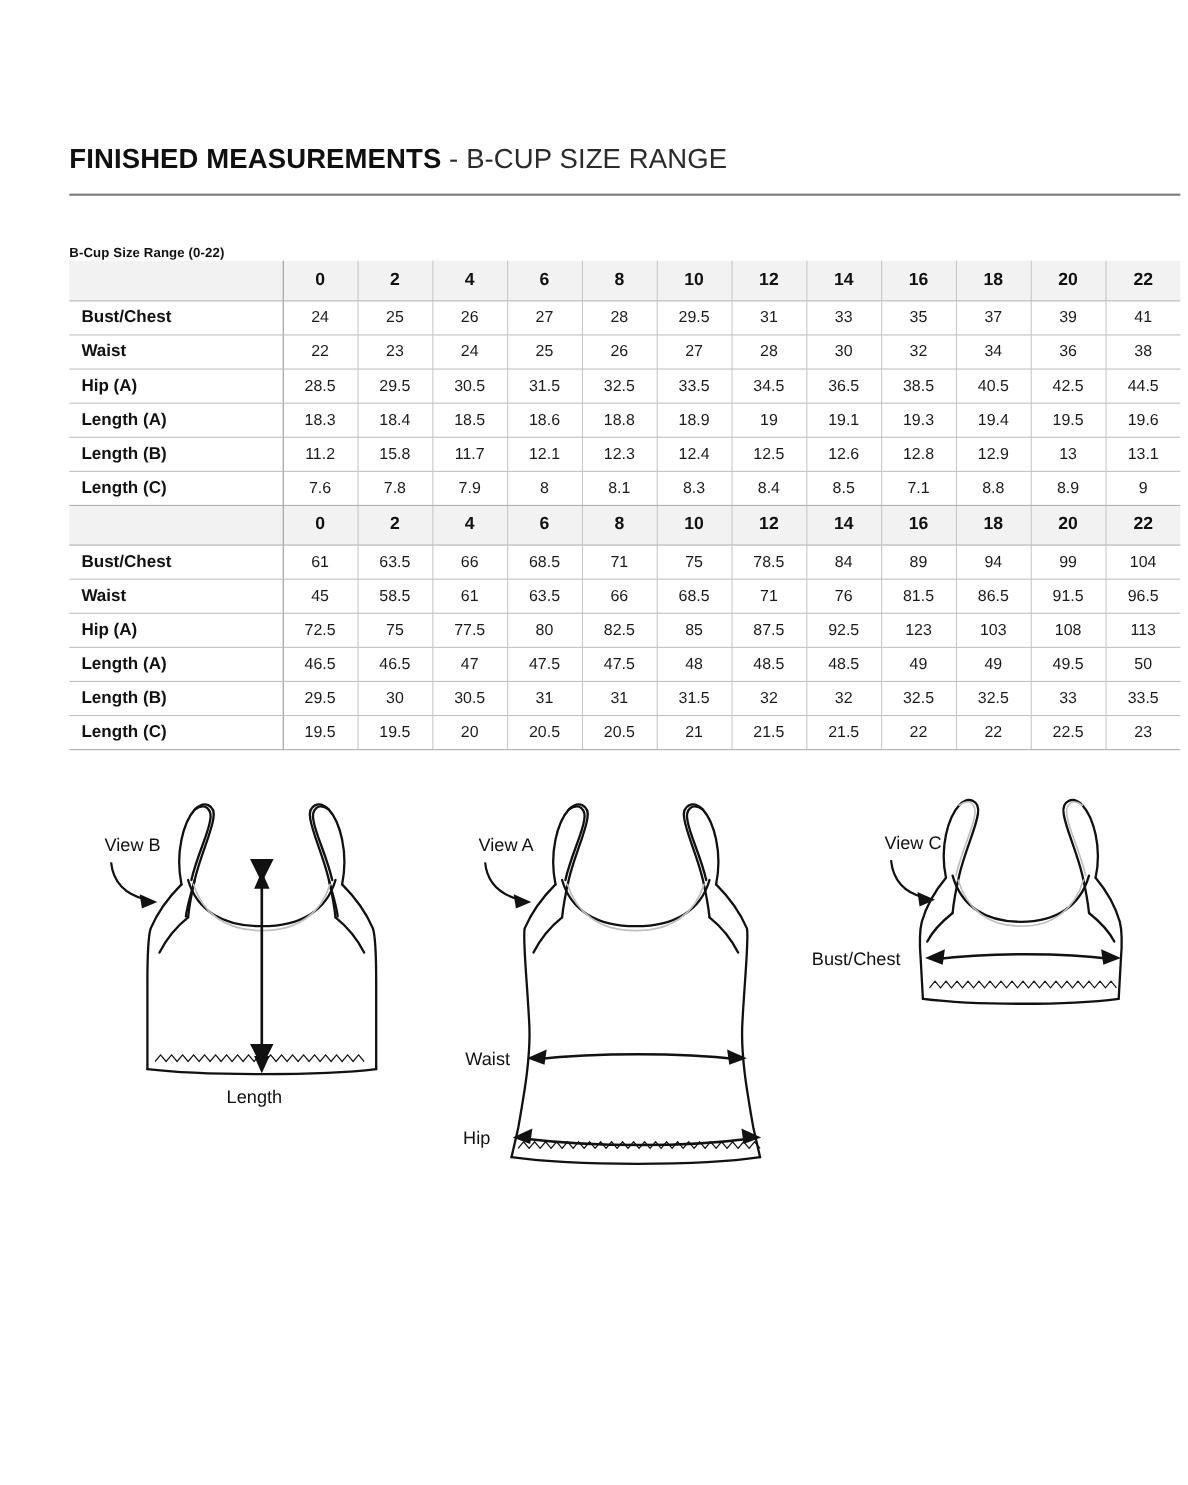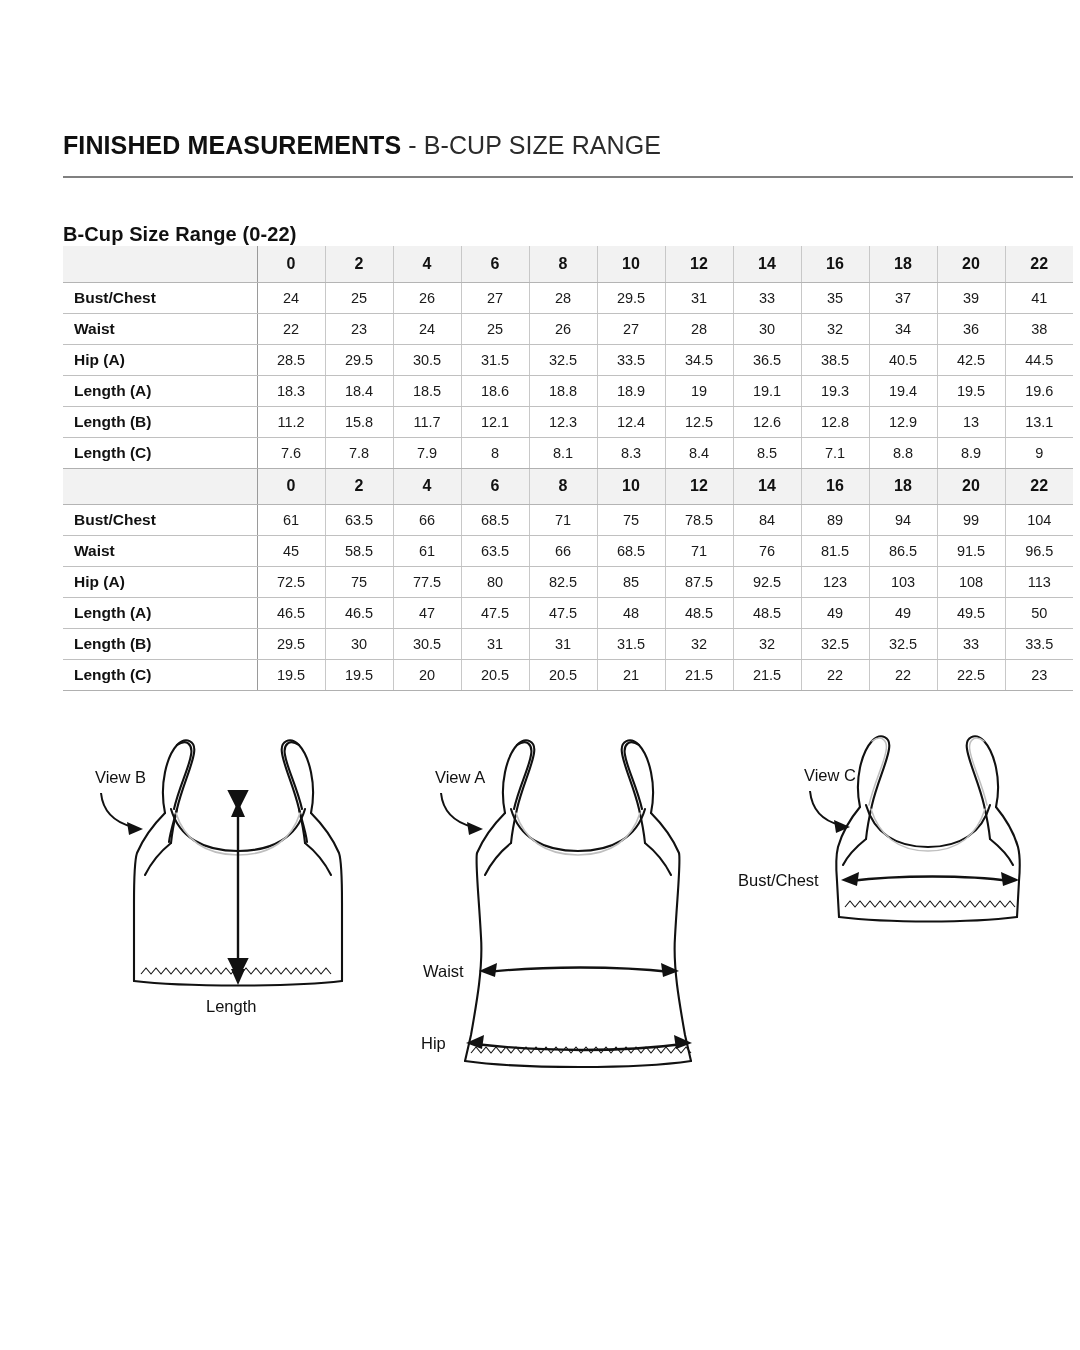--- a/index.html
+++ b/index.html
@@ -46,21 +46,21 @@
   .title-rule {
     margin-top: 14px;
     height: 2px;
     background: #808080;
     width: 1010px;
   }
 
   
   .section-title {
     margin-top: 45px;
-    font-size: 20px;
+    font-size: 12px;
     font-weight: bold;
     color: #111111;
     letter-spacing: 0.1px;
   }
   .unit-label {
     margin-top: 19px;
     margin-bottom: 8px;
     font-size: 14.5px;
     color: #6e6e6e;
     font-weight: normal;

